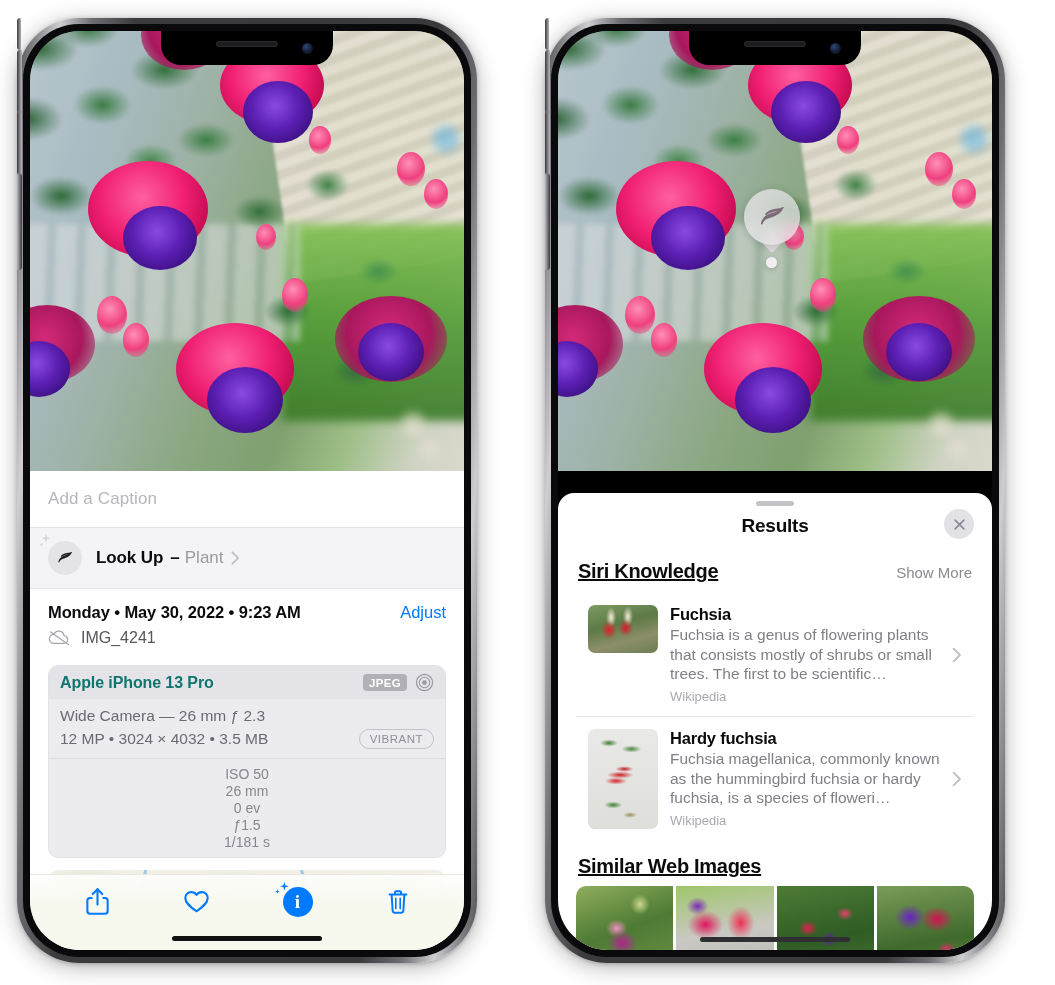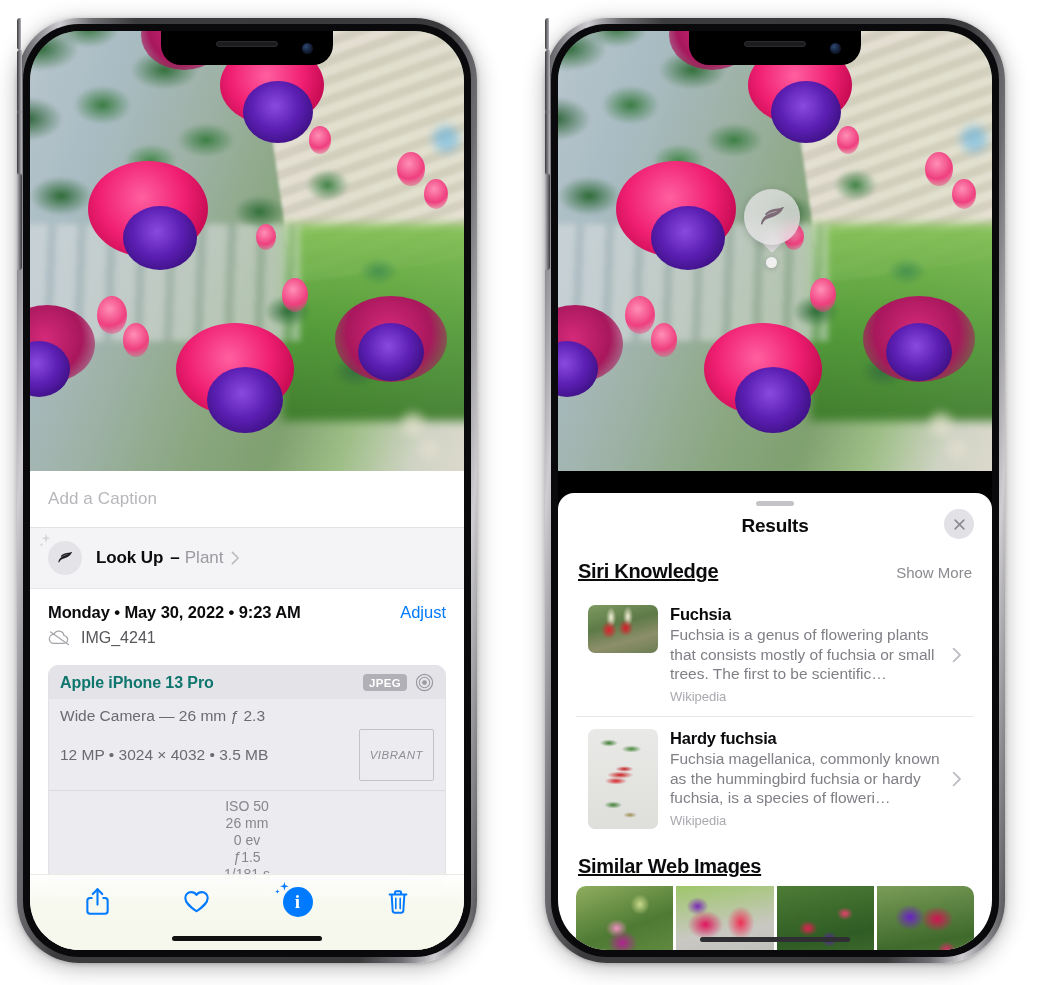--- a/index.html
+++ b/index.html
@@ -206,21 +206,21 @@
   .tag-jpeg {
     font-size: 11.5px; font-weight: 700; color:#fff; background:#b0b0b6;
     padding: 2.5px 6px; border-radius: 4px; letter-spacing:.3px;
   }
   .cam-body { padding: 8px 11px 9px; }
   .cam-lens { font-size: 15.5px; color: #6a6a70; }
   .cam-row2 { display:flex; align-items:center; justify-content:space-between; margin-top: 4px;}
   .cam-specs { font-size: 15.5px; color: #6a6a70; }
   .tag-vibrant {
     font-size: 11.5px; color:#8e8e94; border: 1px solid #c2c2c8;
-    border-radius: 2px; padding: 19px 10px; letter-spacing:.5px;font-style:italic;
+    border-radius: 10px; padding: 3px 10px; letter-spacing:.5px;
   }
   .cam-foot {
     display:flex; align-items:center; border-top: 0.5px solid #dadae0;
     padding: 7px 11px; font-size: 14px; color:#86868c;flex-direction:column;
   }
   .cam-foot span { flex: 1; text-align: center; }
   .cam-foot span:first-child { text-align: left; }
   .cam-foot span:last-child { text-align: right; }
   .cam-div { flex: 0 0 1px !important; width:1px; height: 15px; background:#d2d2d8; }
 
@@ -618,21 +618,21 @@
           </div>
 
           <div class="kn-card">
 
             <div class="kn-item">
               <div class="kn-thumb t1">
                 <div class="th1"></div>
               </div>
               <div class="kn-text">
                 <div class="kn-title">Fuchsia</div>
-                <div class="kn-desc">Fuchsia is a genus of flowering plants that consists mostly of fuchsia or small trees. The first to be scientific…</div>
+                <div class="kn-desc">Fuchsia is a genus of flowering plants that consists mostly of shrubs or small trees. The first to be scientific…</div>
                 <div class="kn-src">Wikipedia</div>
               </div>
               <span class="kn-chev">
                 <svg viewBox="0 0 10 16" width="10" height="16">
                     <path d="M1.6 1.6 L8 8 L1.6 14.4" fill="none" stroke="currentColor" stroke-width="1.8" stroke-linecap="round" stroke-linejoin="round"></path>
                   </svg>
               </span>
             </div>
 
             <div class="kn-item">

